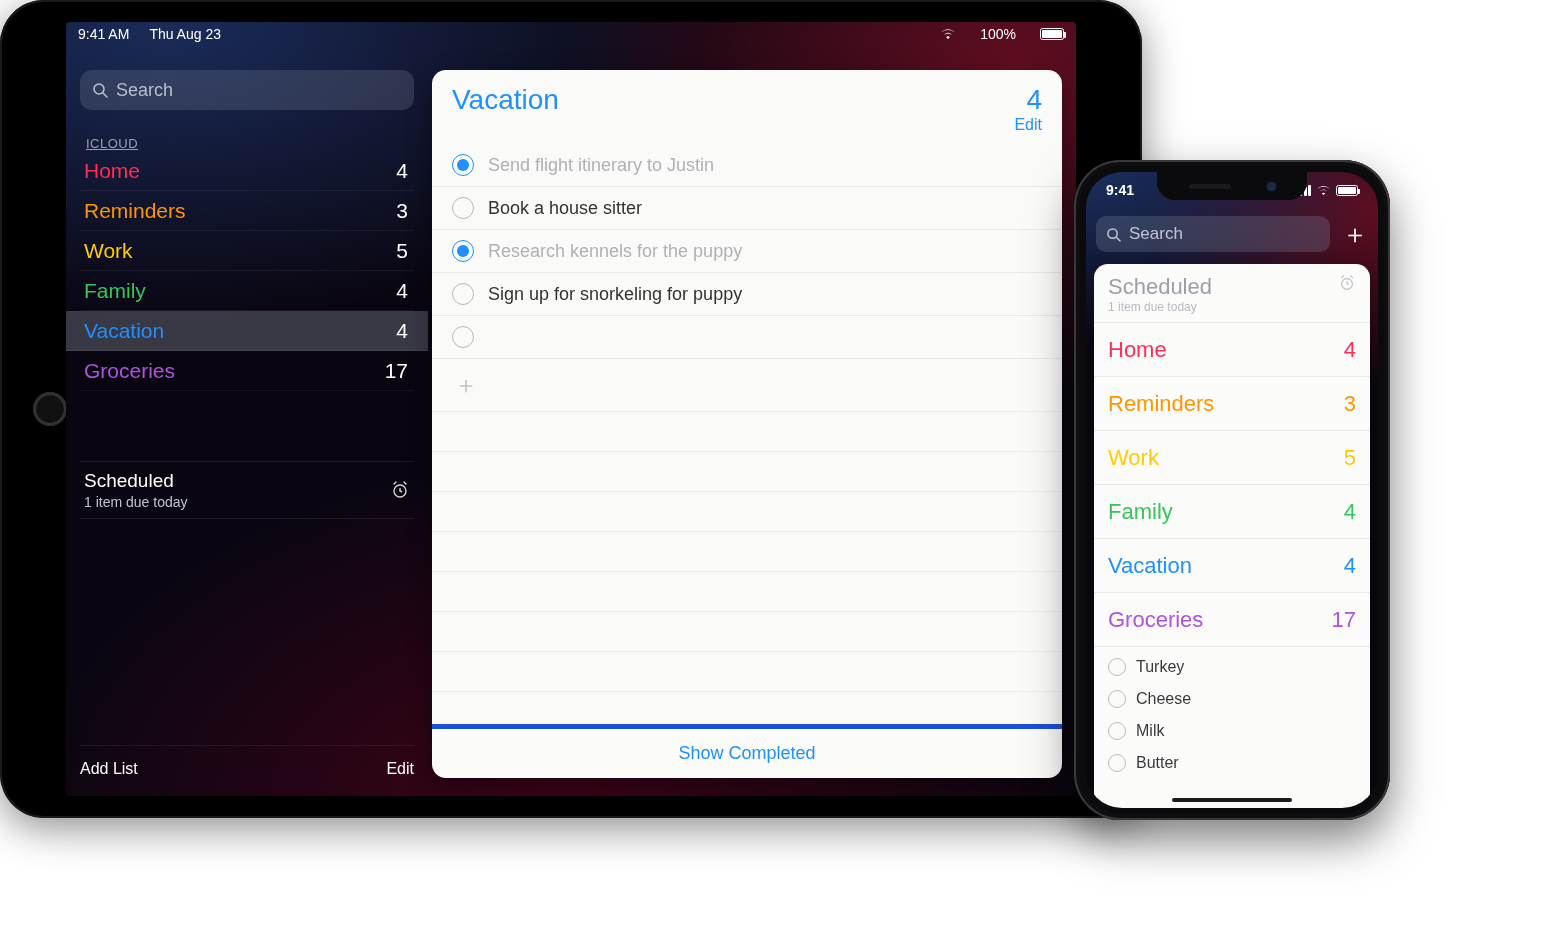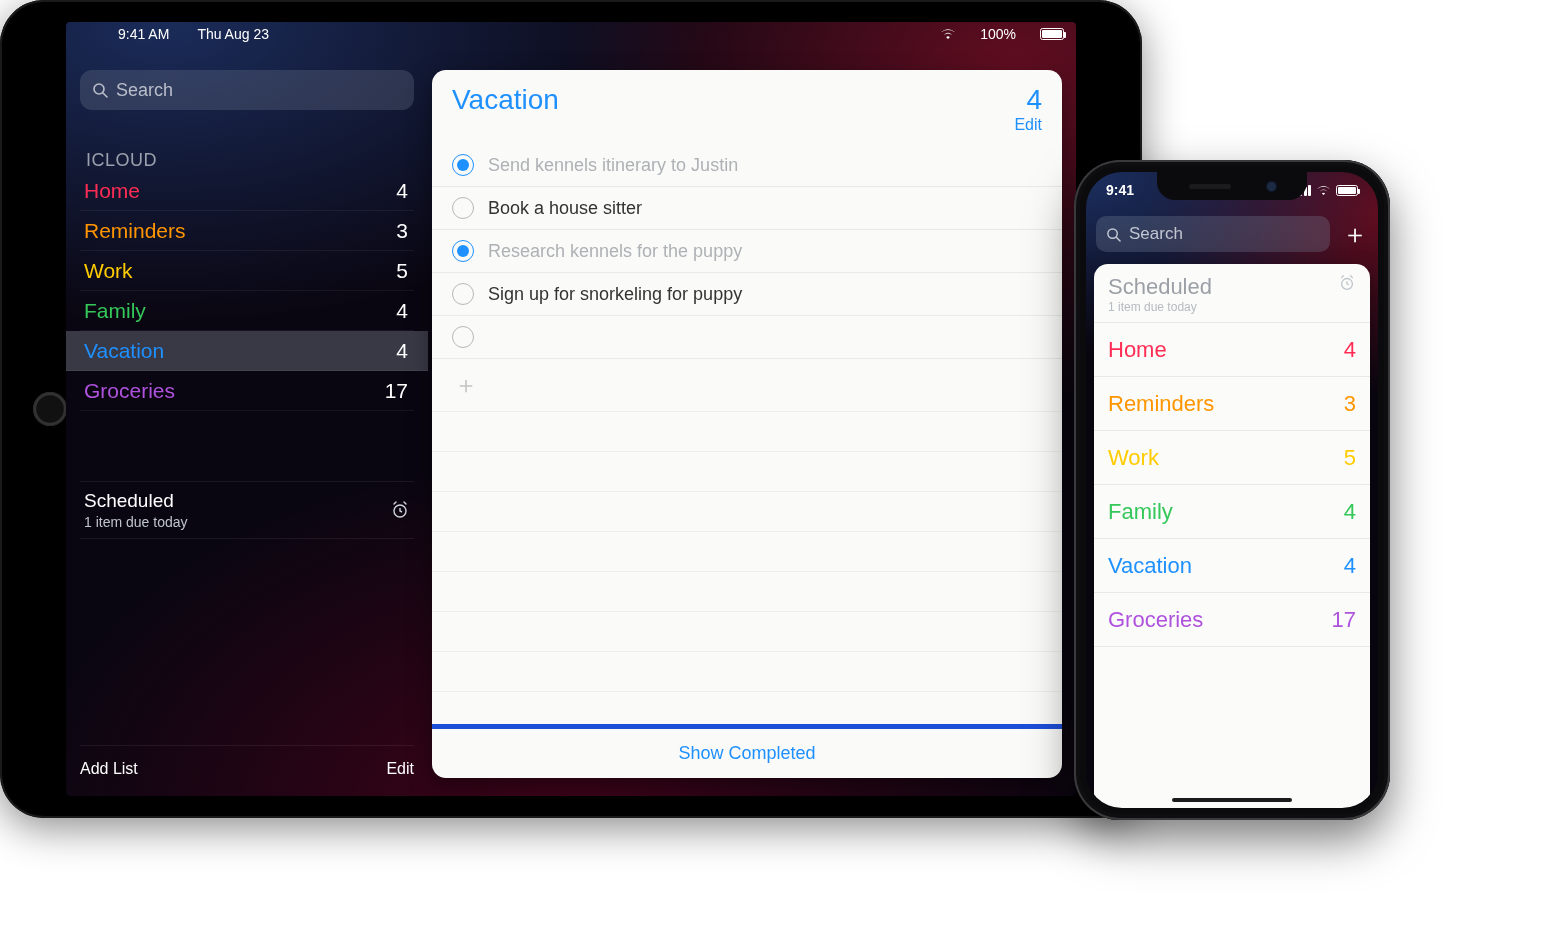--- a/index.html
+++ b/index.html
@@ -43,21 +43,21 @@
       radial-gradient(900px 600px at 500px 800px, rgba(100,0,30,.6), transparent 60%),
       #0a0611;
   }
 
   
   .ipad-status {
     position: absolute; left:0; right:0; top:0; height:24px;
     display:flex; align-items:center; justify-content:space-between;
     color:#fff; font-size:14px; font-weight:500; padding:0 12px;
   }
-  .ipad-status .left { display:flex; gap:28px;margin-left:40px; }
+  .ipad-status .left { display:flex; gap:20px; }
   .ipad-status .right { display:flex; align-items:center; gap:24px; }
   .battery {
     width:24px; height:12px; border:1px solid #fff; border-radius:2.5px; position:relative;
   }
   .battery::after { content:""; position:absolute; right:-3px; top:3px; width:2px; height:6px; background:#fff; border-radius:0 1px 1px 0;}
   .battery .fill { position:absolute; inset:1px; background:#fff; border-radius:1px; }
 
   
   .ipad-sidebar {
     position:absolute;
@@ -65,22 +65,23 @@
     width:334px;
     color:#fff;
   }
   .search-pill {
     background: rgba(130,140,160,.25);
     height:40px; border-radius:12px;
     display:flex; align-items:center; gap:8px; padding:0 12px;
     color:#b9beca; font-size:18px;
   }
   .section-label {
-    margin-top:40px; font-size:18px; letter-spacing:.5px; color:#9aa0ad;
+    margin-top:26px; font-size:13px; letter-spacing:.5px; color:#9aa0ad;
     padding-left:6px;
+    text-decoration:underline;
   }
   .listrow {
     display:flex; align-items:center; justify-content:space-between;
     height:40px; padding:0 6px 0 4px;
     font-size:21px; border-bottom:1px solid rgba(255,255,255,.06);
   }
   .listrow.selected {
     background: rgba(180,190,210,.28);
     border-radius:0;
     margin-left:-14px; padding-left:18px;
@@ -300,21 +301,21 @@
       <div class="detail-head">
         <h1>Vacation</h1>
         <div class="side">
           <div class="cnt">4</div>
           <div class="edit">Edit</div>
         </div>
       </div>
       <div class="tasks" id="ipad-tasks">
           <div class="task done">
             <span class="circle done"></span>
-            <span class="tlabel">Send kennels itinerary to Justin</span>
+            <span class="tlabel">Send flight itinerary to Justin</span>
           </div>
           <div class="task">
             <span class="circle"></span>
             <span class="tlabel">Book a house sitter</span>
           </div>
           <div class="task done">
             <span class="circle done"></span>
             <span class="tlabel">Research kennels for the puppy</span>
           </div>
           <div class="task">
@@ -411,17 +412,35 @@
           </div>
           <div class="ip-listrow">
             <span class="c-vacation">Vacation</span>
             <span class="c-vacation">4</span>
           </div>
           <div class="ip-listrow">
             <span class="c-groceries">Groceries</span>
             <span class="c-groceries">17</span>
           </div>
         </div>
+      <div class="ip-items" id="iphone-items">
+          <div class="ip-item">
+            <span class="c"></span>
+            <span>Turkey</span>
+          </div>
+          <div class="ip-item">
+            <span class="c"></span>
+            <span>Cheese</span>
+          </div>
+          <div class="ip-item">
+            <span class="c"></span>
+            <span>Milk</span>
+          </div>
+          <div class="ip-item">
+            <span class="c"></span>
+            <span>Butter</span>
+          </div>
+        </div>
     </div>
 
     <div class="home-ind"></div>
   </div>
 </div>
 
 </body></html>

